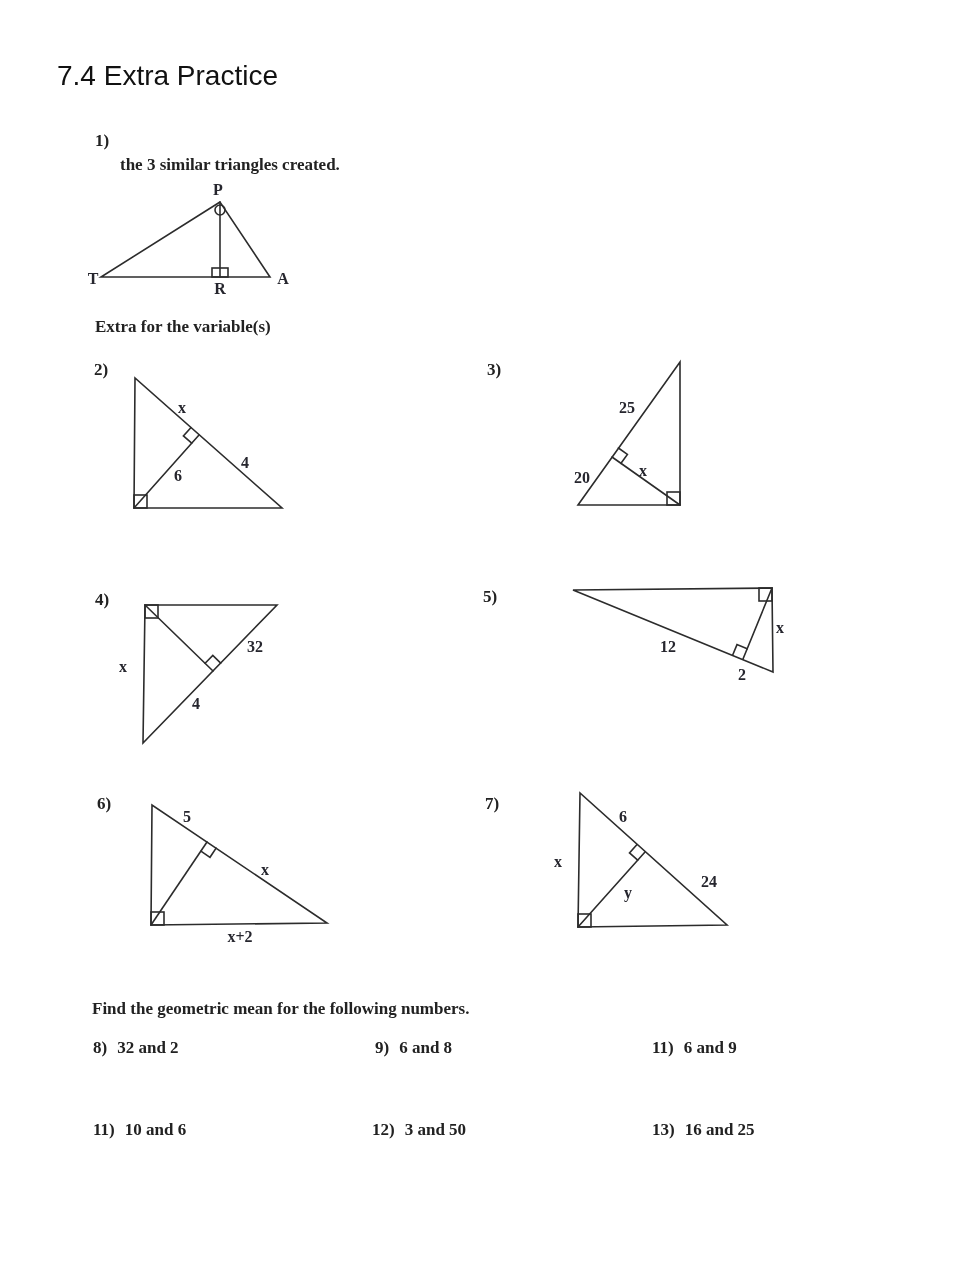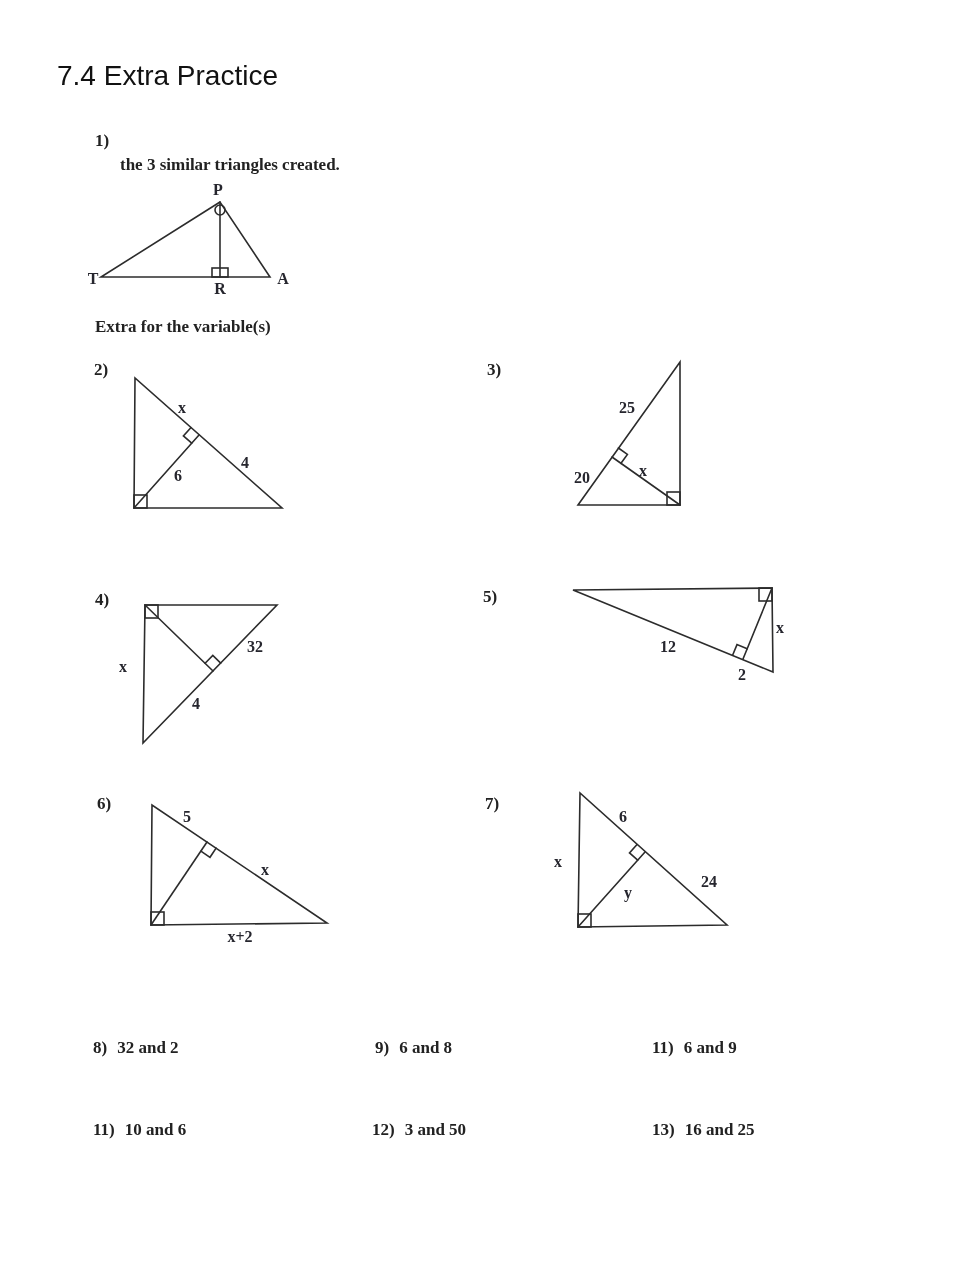--- a/index.html
+++ b/index.html
@@ -113,20 +113,21 @@
       <line x1="33" y1="141" x2="100" y2="66"></line>
       <rect x="33" y="128" width="13" height="13"></rect>
       <path d="M91.8,58.7 L84.5,66.9 L92.7,74.2"></path>
     </svg>
     <span class="flabel" style="left:13px;top:76px;">x</span>
     <span class="flabel" style="left:78px;top:31px;">6</span>
     <span class="flabel" style="left:164px;top:96px;">24</span>
     <span class="flabel" style="left:83px;top:107px;">y</span>
   </div>
 
+  <div class="abs body-text" style="left:92px;top:999px;">Find the geometric mean for the following numbers.</div>
 
   <div class="abs body-text gm-item" style="left:93px;top:1038px;">
     <span class="num">8)</span><span>32 and 2</span>
   </div>
   <div class="abs body-text gm-item" style="left:375px;top:1038px;">
     <span class="num">9)</span><span>6 and 8</span>
   </div>
   <div class="abs body-text gm-item" style="left:652px;top:1038px;">
     <span class="num">11)</span><span>6 and 9</span>
   </div>

